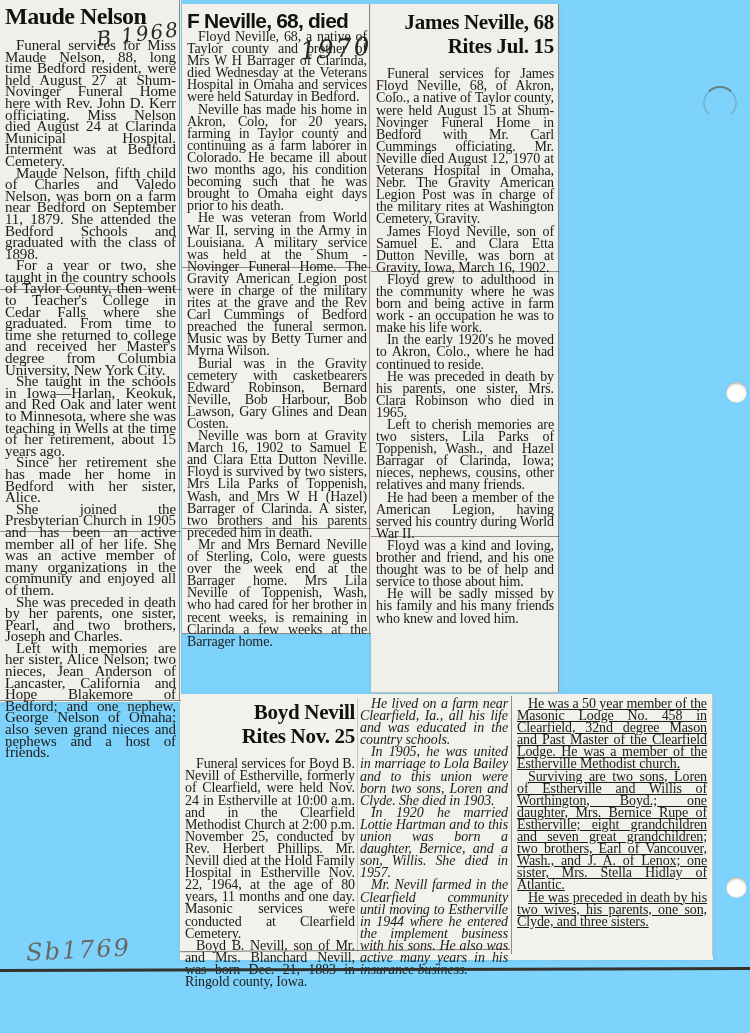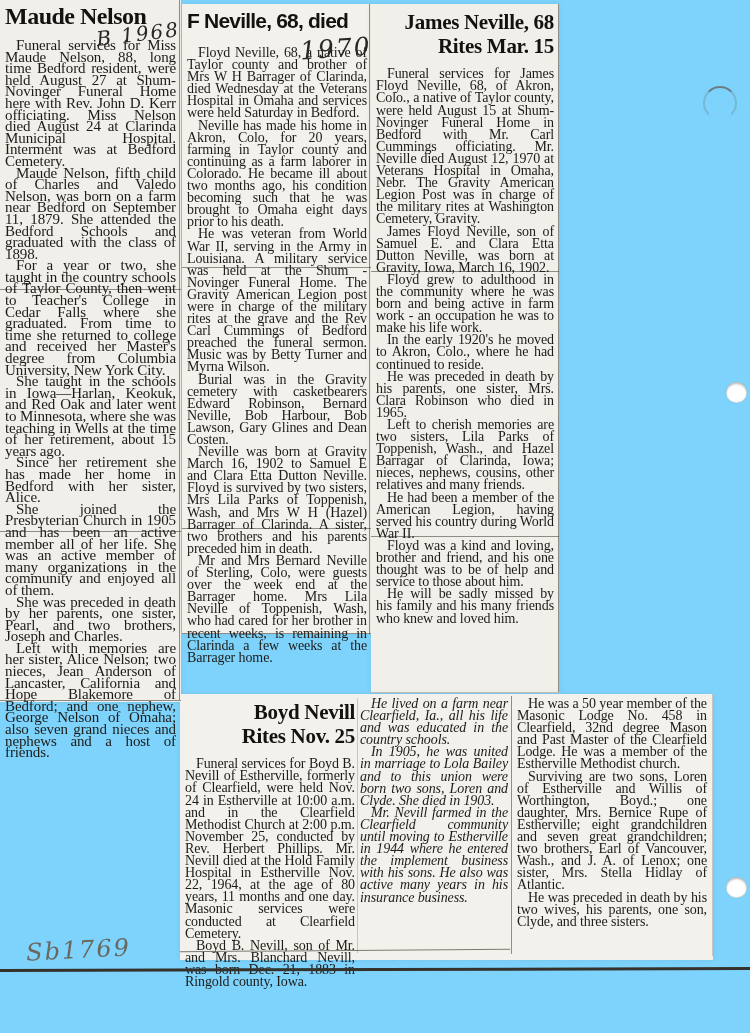--- a/index.html
+++ b/index.html
@@ -15,30 +15,30 @@
   #paper-floyd { left:182px; top:4px; width:189px; height:630px; background:#f3f1eb; }
   #paper-james { left:371px; top:4px; width:188px; height:689px; background:#f1efe9; }
   #paper-boyd  { left:180px; top:694px; width:533px; height:266px; background:#f3f1eb; }
 
   
   .clip { position:absolute; }
   .body p { margin:0; text-indent:11px; text-align:justify; font-size:14px; line-height:12.1px; letter-spacing:-0.1px; }
   .body-sm p { font-size:15px; line-height:11.6px; }
   .hl { margin:0; color:#141210; }
   .hl-maude { font:bold 24px/1 "Liberation Serif","DejaVu Serif",serif; letter-spacing:-0.5px; margin-bottom:12px; }
-  .hl-floyd { font:bold 21px/1 "Liberation Sans","DejaVu Sans",sans-serif; letter-spacing:-0.8px; margin-bottom:16px; }
+  .hl-floyd { font:bold 21px/1 "Liberation Sans","DejaVu Sans",sans-serif; letter-spacing:-0.8px; }
   .hl-2line { font:bold 21px/1.15 "Liberation Serif","DejaVu Serif",serif; letter-spacing:-0.3px; margin-bottom:10px; }
   .hl-2line span { display:block;text-align:right; }
 
   #clip-maude   { left:5px;   top:4px;   width:171px; }
   #clip-floyd   { left:187px; top:10px;  width:180px; }
   #clip-james   { left:376px; top:10px;  width:178px; }
   #clip-boyd-c1 { left:185px; top:700px; width:170px; }
   #clip-boyd-c2 { left:360px; top:698px; width:148px;font-style:italic; }
-  #clip-boyd-c3 { left:517px; top:698px; width:190px; }
+  #clip-boyd-c3 { left:517px; top:698px; width:190px;text-decoration:underline; }
 
   
   .handwrite { position:absolute; font-family:"DejaVu Serif","Liberation Serif",serif; font-style:italic; color:#2a2824; }
   #hw-b1968 { left:96px;  top:22px;  font-size:20px; transform:rotate(-7deg); letter-spacing:2px; }
   #hw-1970  { left:300px; top:34px;  font-size:25px; transform:rotate(-4deg); letter-spacing:2px; }
   #hw-code  { left:26px;  top:936px; font-size:24px; transform:rotate(-3deg); color:#6a675f; letter-spacing:2px; }
 
   
   .edge { position:absolute; background:rgba(45,40,33,0.5); }
   .edge.h { height:1px; }
@@ -99,21 +99,21 @@
         <p>Burial was in the Gravity cemetery with casketbearers Edward Robinson, Bernard Neville, Bob Harbour, Bob Lawson, Gary Glines and Dean Costen.</p>
         <p>Neville was born at Gravity March 16, 1902 to Samuel E and Clara Etta Dutton Neville. Floyd is survived by two sisters, Mrs Lila Parks of Toppenish, Wash, and Mrs W H (Hazel) Barrager of Clarinda. A sister, two brothers and his parents preceded him in death.</p>
         <p>Mr and Mrs Bernard Neville of Sterling, Colo, were guests over the week end at the Barrager home. Mrs Lila Neville of Toppenish, Wash, who had cared for her brother in recent weeks, is remaining in Clarinda a few weeks at the Barrager home.</p>
       </div>
   </article>
   <div class="handwrite" id="hw-1970">1970</div>
 
   <article class="clip" id="clip-james">
     <h1 class="hl hl-2line">
       <span>James Neville, 68</span>
-      <span>Rites Mar. 15</span>
+      <span>Rites Jul. 15</span>
     </h1>
     <div class="body">
         <p>Funeral services for James Floyd Neville, 68, of Akron, Colo., a native of Taylor county, were held August 15 at Shum-Novinger Funeral Home in Bedford with Mr. Carl Cummings officiating. Mr. Neville died August 12, 1970 at Veterans Hospital in Omaha, Nebr. The Gravity American Legion Post was in charge of the military rites at Washington Cemetery, Gravity.</p>
         <p>James Floyd Neville, son of Samuel E. and Clara Etta Dutton Neville, was born at Gravity, Iowa, March 16, 1902.</p>
         <p>Floyd grew to adulthood in the community where he was born and being active in farm work - an occupation he was to make his life work.</p>
         <p>In the early 1920's he moved to Akron, Colo., where he had continued to reside.</p>
         <p>He was preceded in death by his parents, one sister, Mrs. Clara Robinson who died in 1965.</p>
         <p>Left to cherish memories are two sisters, Lila Parks of Toppenish, Wash., and Hazel Barragar of Clarinda, Iowa; nieces, nephews, cousins, other relatives and many friends.</p>
         <p>He had been a member of the American Legion, having served his country during World War II.</p>
         <p>Floyd was a kind and loving, brother and friend, and his one thought was to be of help and service to those about him.</p>
@@ -128,20 +128,21 @@
     </h1>
     <div class="body">
         <p>Funeral services for Boyd B. Nevill of Estherville, formerly of Clearfield, were held Nov. 24 in Estherville at 10:00 a.m. and in the Clearfield Methodist Church at 2:00 p.m. November 25, conducted by Rev. Herbert Phillips. Mr. Nevill died at the Hold Family Hospital in Estherville Nov. 22, 1964, at the age of 80 years, 11 months and one day. Masonic services were conducted at Clearfield Cemetery.</p>
         <p>Boyd B. Nevill, son of Mr. and Mrs. Blanchard Nevill, was born Dec. 21, 1883 in Ringold county, Iowa.</p>
       </div>
   </article>
   <article class="clip" id="clip-boyd-c2">
     <div class="body">
         <p>He lived on a farm near Clearfield, Ia., all his life and was educated in the country schools.</p>
         <p>In 1905, he was united in marriage to Lola Bailey and to this union were born two sons, Loren and Clyde. She died in 1903.</p>
+        <p>In 1920 he married Lottie Hartman and to this union was born a daughter, Bernice, and a son, Willis. She died in 1957.</p>
         <p>Mr. Nevill farmed in the Clearfield community until moving to Estherville in 1944 where he entered the implement business with his sons. He also was active many years in his insurance business.</p>
       </div>
   </article>
   <article class="clip" id="clip-boyd-c3">
     <div class="body">
         <p>He was a 50 year member of the Masonic Lodge No. 458 in Clearfield, 32nd degree Mason and Past Master of the Clearfield Lodge. He was a member of the Estherville Methodist church.</p>
         <p>Surviving are two sons, Loren of Estherville and Willis of Worthington, Boyd.; one daughter, Mrs. Bernice Rupe of Estherville; eight grandchildren and seven great grandchildren; two brothers, Earl of Vancouver, Wash., and J. A. of Lenox; one sister, Mrs. Stella Hidlay of Atlantic.</p>
         <p>He was preceded in death by his two wives, his parents, one son, Clyde, and three sisters.</p>
       </div>
   </article>

